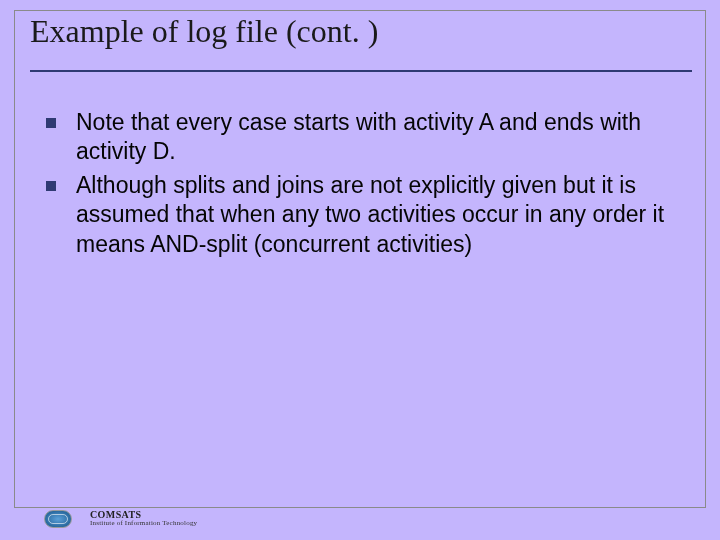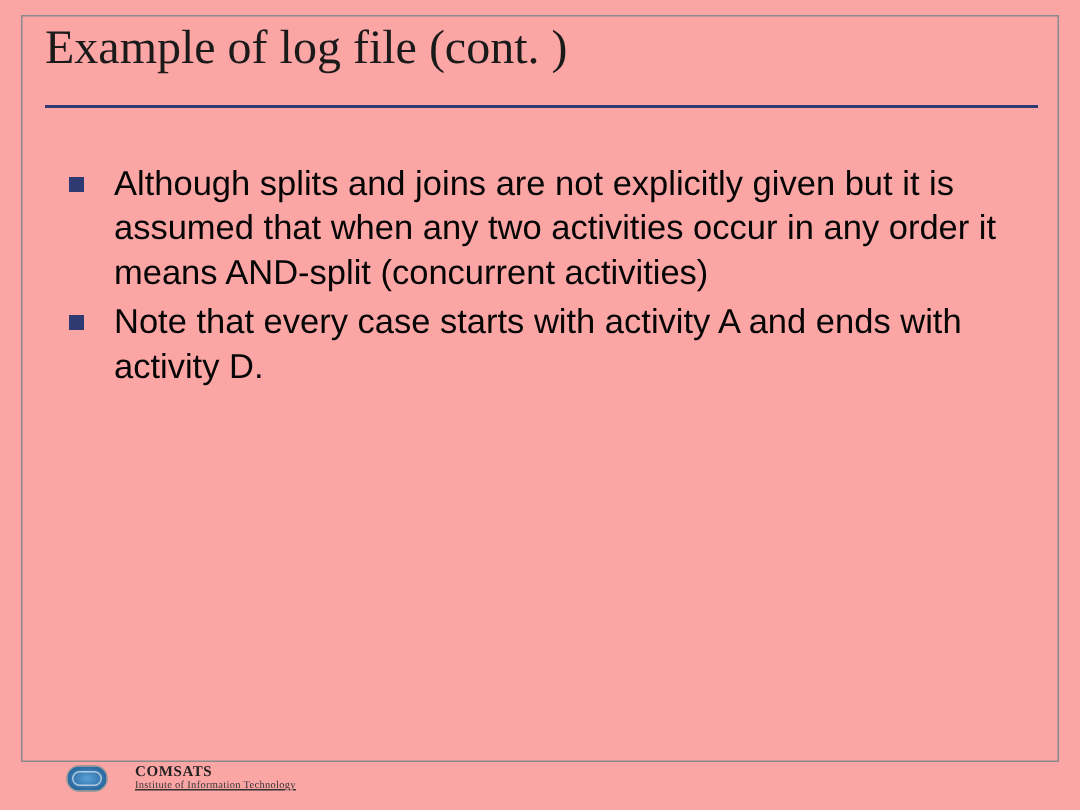--- a/index.html
+++ b/index.html
@@ -1,21 +1,21 @@
 <!DOCTYPE html>
 <html><head>
 <meta charset="utf-8">
 <style>
   * { margin: 0; padding: 0; box-sizing: border-box; }
   html, body { width: 720px; height: 540px; background: #ffffff; font-family: Arial, Helvetica, sans-serif; }
   .slide {
     position: relative;
     width: 720px;
     height: 540px;
-    background: #fca5a5;
+    background: #c4b5fd;
   }
   .outer-border {
     position: absolute;
     top: 10px;
     left: 14px;
     right: 14px;
     bottom: 32px;
     border: 1px solid #8a8a8a;
   }
   .title-box {
@@ -114,41 +114,40 @@
     font-weight: 700;
     font-size: 10px;
     color: #222;
     letter-spacing: 0.4px;
   }
   .logo-line2 {
     font-family: "Times New Roman", Times, serif;
     font-size: 7px;
     color: #333;
     letter-spacing: 0.2px;
-    text-decoration: underline;
   }
 </style>
 </head>
 <body>
 
 <div class="slide">
   <div class="outer-border"></div>
 
   <div class="title-box">
     <h1>Example of log file (cont. )</h1>
   </div>
 
   <div class="content">
     <div class="bullet-item">
       <div class="bullet"></div>
-      <div class="bullet-text">Although splits and joins are not explicitly given but it is assumed that when any two activities occur in any order it means AND-split (concurrent activities)</div>
+      <div class="bullet-text">Note that every case starts with activity A and ends with activity D.</div>
     </div>
     <div class="bullet-item">
       <div class="bullet"></div>
-      <div class="bullet-text">Note that every case starts with activity A and ends with activity D.</div>
+      <div class="bullet-text">Although splits and joins are not explicitly given but it is assumed that when any two activities occur in any order it means AND-split (concurrent activities)</div>
     </div>
   </div>
 
   <div class="logo-area">
     <div class="logo-badge"></div>
     <div class="logo-text">
       <div class="logo-line1">COMSATS</div>
       <div class="logo-line2">Institute of Information Technology</div>
     </div>
   </div>

